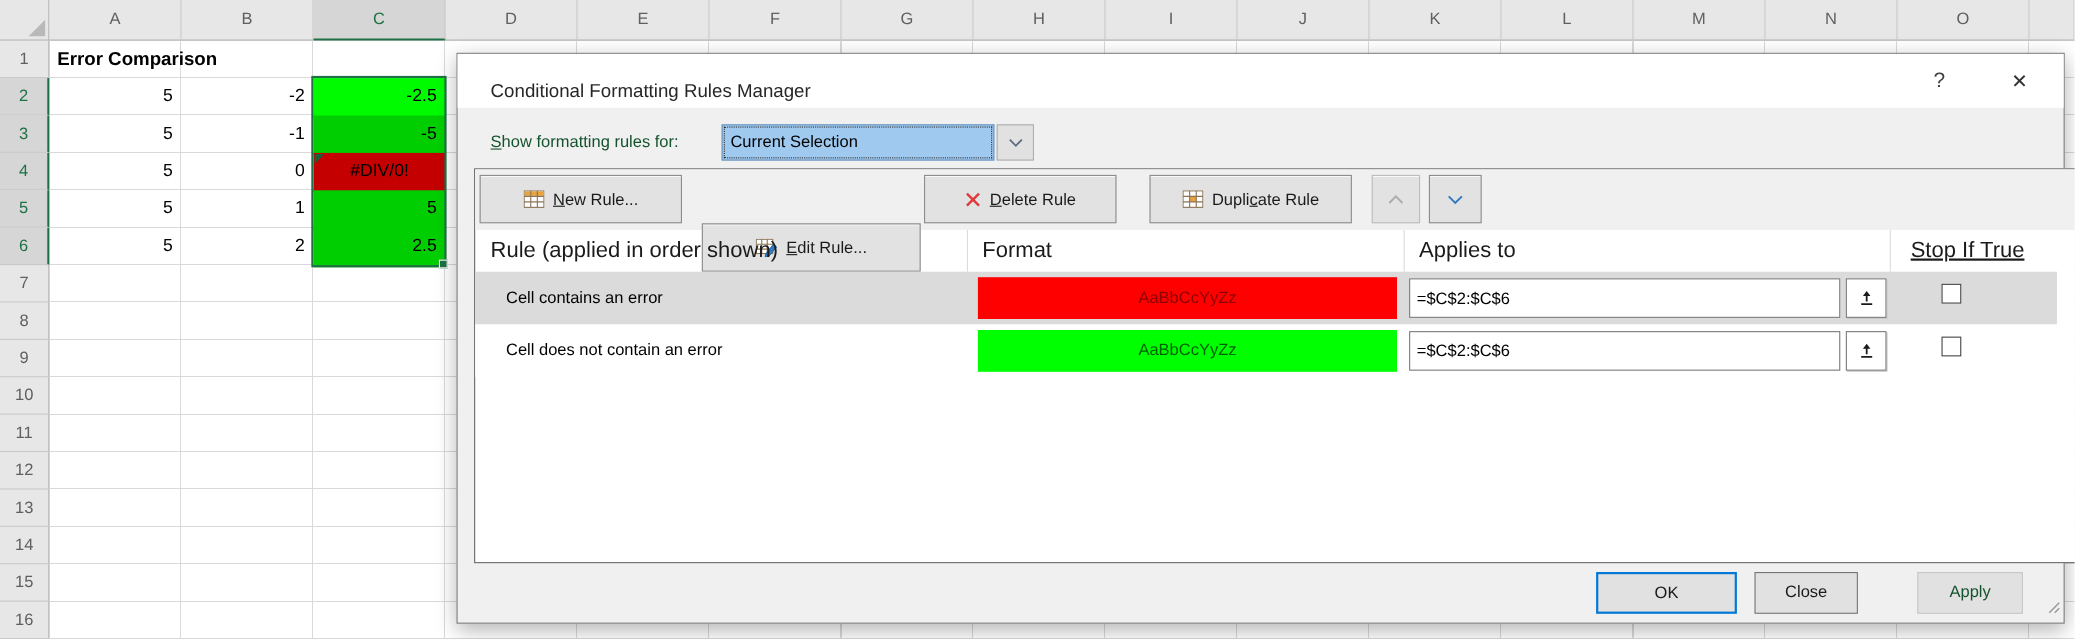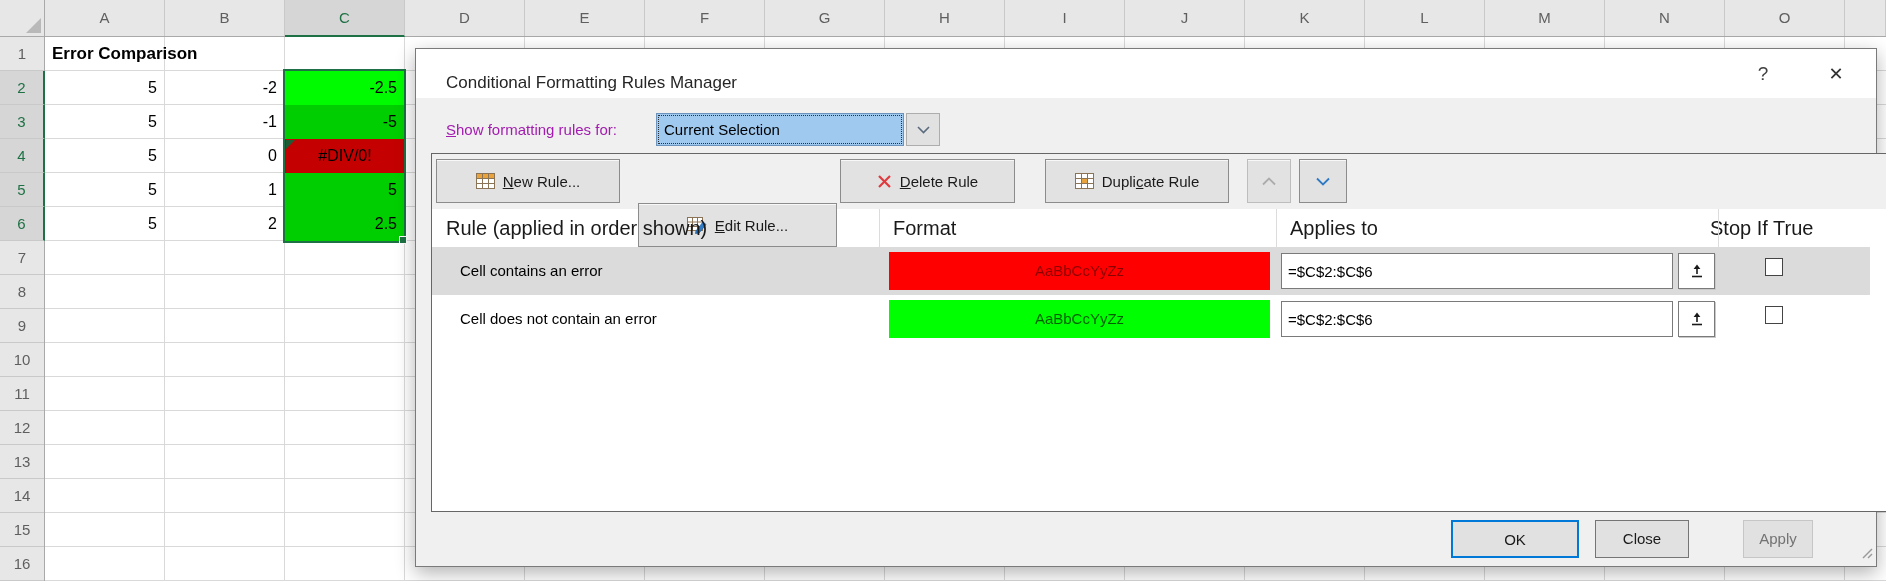--- a/index.html
+++ b/index.html
@@ -48,42 +48,42 @@
   .dialog { position:absolute; left:415px; top:48px; width:1462px; height:519px; background:#F0F0F0;
             border:1px solid #7A7A7A; box-shadow:0 6px 18px rgba(0,0,0,.30); z-index:10; }
   .titlebar { position:absolute; left:0; top:0; width:100%; height:49px; background:#fff; }
   .dlg-title { position:absolute; left:30px; top:24px; font-size:17px; color:#262626; }
   .dlg-help  { position:absolute; left:1332px; top:10px; width:30px; height:30px; text-align:center;
                line-height:30px; font-size:19px; color:#404040; }
   .dlg-close { position:absolute; left:1402px; top:10px; width:36px; height:30px; text-align:center;
                line-height:30px; font-size:18px; color:#333; }
   .u { text-decoration:underline; }
 
-  .scope-label { position:absolute; left:30px; top:64px; height:33px; line-height:33px; font-size:15px; color:#a21caf; }
+  .scope-label { position:absolute; left:30px; top:64px; height:33px; line-height:33px; font-size:15px; color:#14532d; }
   .combo { position:absolute; left:240px; top:64px; width:248px; height:33px; background:#9FC9EF;
            border:1px solid #6B93BC; outline:1px dotted #2F2F2F; outline-offset:-3px;
            font-size:15px; line-height:31px; padding-left:7px; color:#000; }
   .combo-btn { position:absolute; left:490px; top:64px; width:34px; height:33px; background:#E1E1E1;
                border:1px solid #ADADAD; display:flex; align-items:center; justify-content:center; }
 
   .container { position:absolute; left:15px; top:104px; width:1667px; height:359px;
                background:#fff; border:1px solid #666; }
   .toolbar { position:absolute; left:0; top:0; width:100%; height:55px; background:#F0F0F0; }
   .tbtn { position:absolute; top:5px; height:44px; background:#E2E2E2; border:1px solid #8C8C8C;
           box-shadow:inset 0 1px 0 #F8F8F8; display:flex; align-items:center; justify-content:center;
           gap:8px; font-size:15px; color:#1A1A1A; }
   .btn-new { left:4px;  width:184px; }
   .btn-edit{ left:206px; width:199px;margin-top:44px; }
   .btn-del { left:408px; width:175px; }
   .btn-dup { left:613px; width:184px; }
   .btn-up  { left:815px; width:44px; border-color:#BDBDBD; }
   .btn-down{ left:867px; width:48px; }
 
   .lh-text { position:absolute; top:55px; height:38px; line-height:38px; font-size:20px; color:#1A1A1A; }
-  .lh-rule { left:14px; } .lh-format { left:461px; } .lh-applies { left:858px; } .lh-stop { left:1278px; }
+  .lh-rule { left:14px; } .lh-format { left:461px; } .lh-applies { left:858px; } .lh-stop { left:1305px;text-decoration:underline; }
   .vdiv { position:absolute; top:55px; height:38px; width:1px; background:#DCDCDC; }
   .vd1 { left:447px; } .vd2 { left:844px; } .vd3 { left:1286px; }
 
   .rrow { position:absolute; left:0; width:1438px; height:48px; }
   .rrow1 { top:93px;  background:#DBDBDB; }
   .rrow2 { top:141px; background:#FFFFFF; }
   .rname { position:absolute; left:28px; top:0; height:48px; line-height:48px; font-size:15px; color:#000; }
   .swatch { position:absolute; left:457px; top:5px; width:381px; height:38px; text-align:center;
             line-height:38px; font-size:15px; }
   .swatch-red   { background:#FF0000; color:#8B0000; }
@@ -94,21 +94,21 @@
   .collapse-btn { position:absolute; left:1246px; top:6px; width:37px; height:36px; background:#fff;
                   border:1px solid #7A7A7A; box-shadow:1px 1px 0 #C9C9C9; display:flex;
                   align-items:center; justify-content:center; }
   .stop-check { position:absolute; left:1333px; top:11px; width:18px; height:18px; background:#fff;
                 border:1.5px solid #444; }
 
   .fbtn { position:absolute; top:471px; height:38px; background:#E1E1E1; font-size:15px; color:#1A1A1A;
           text-align:center; line-height:35px; }
   .btn-ok    { left:1035px; width:128px; border:2px solid #0078D7; }
   .btn-close { left:1179px; width:94px;  border:1px solid #757575; }
-  .btn-apply { left:1327px; width:70px;  border:1px solid #C6C6C6; color:#737373; }
+  .btn-apply { left:1327px; width:96px;  border:1px solid #C6C6C6; color:#14532d; }
   .grip { position:absolute; right:3px; bottom:3px; }
 
   .icon { display:inline-flex; align-items:center; }
 </style>
 </head>
 <body>
 
 <div class="screen">
 
   <div class="corner">

